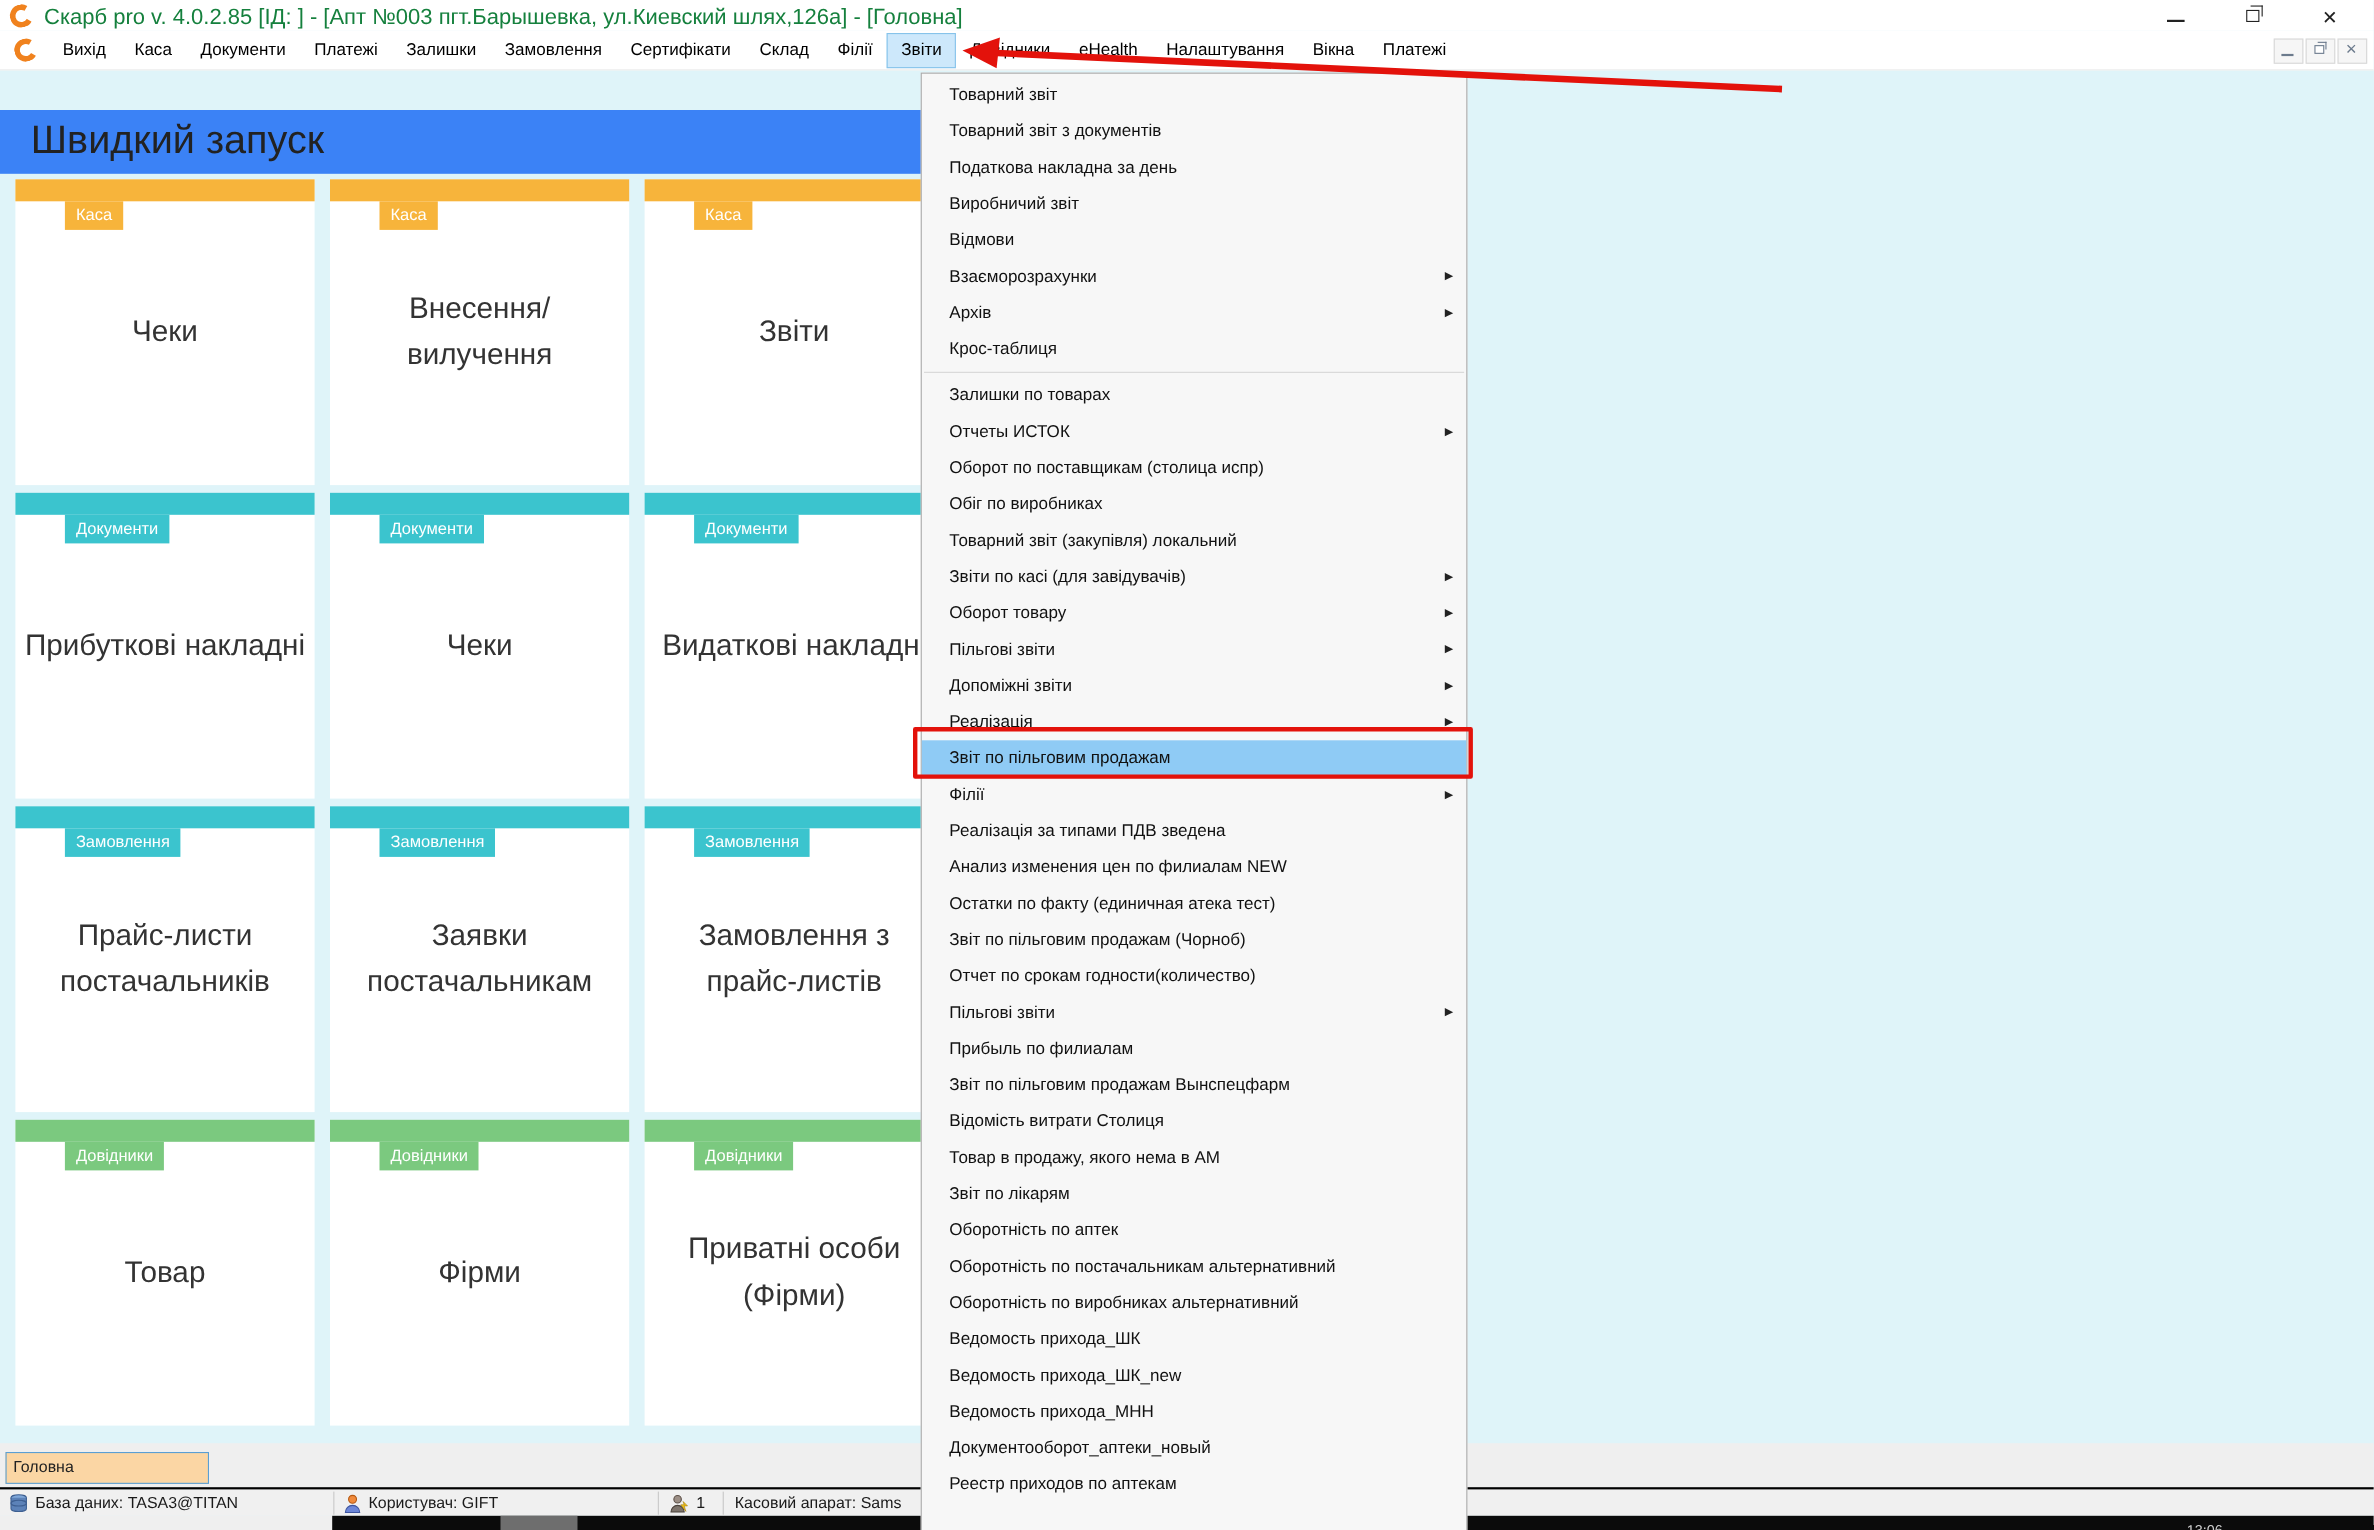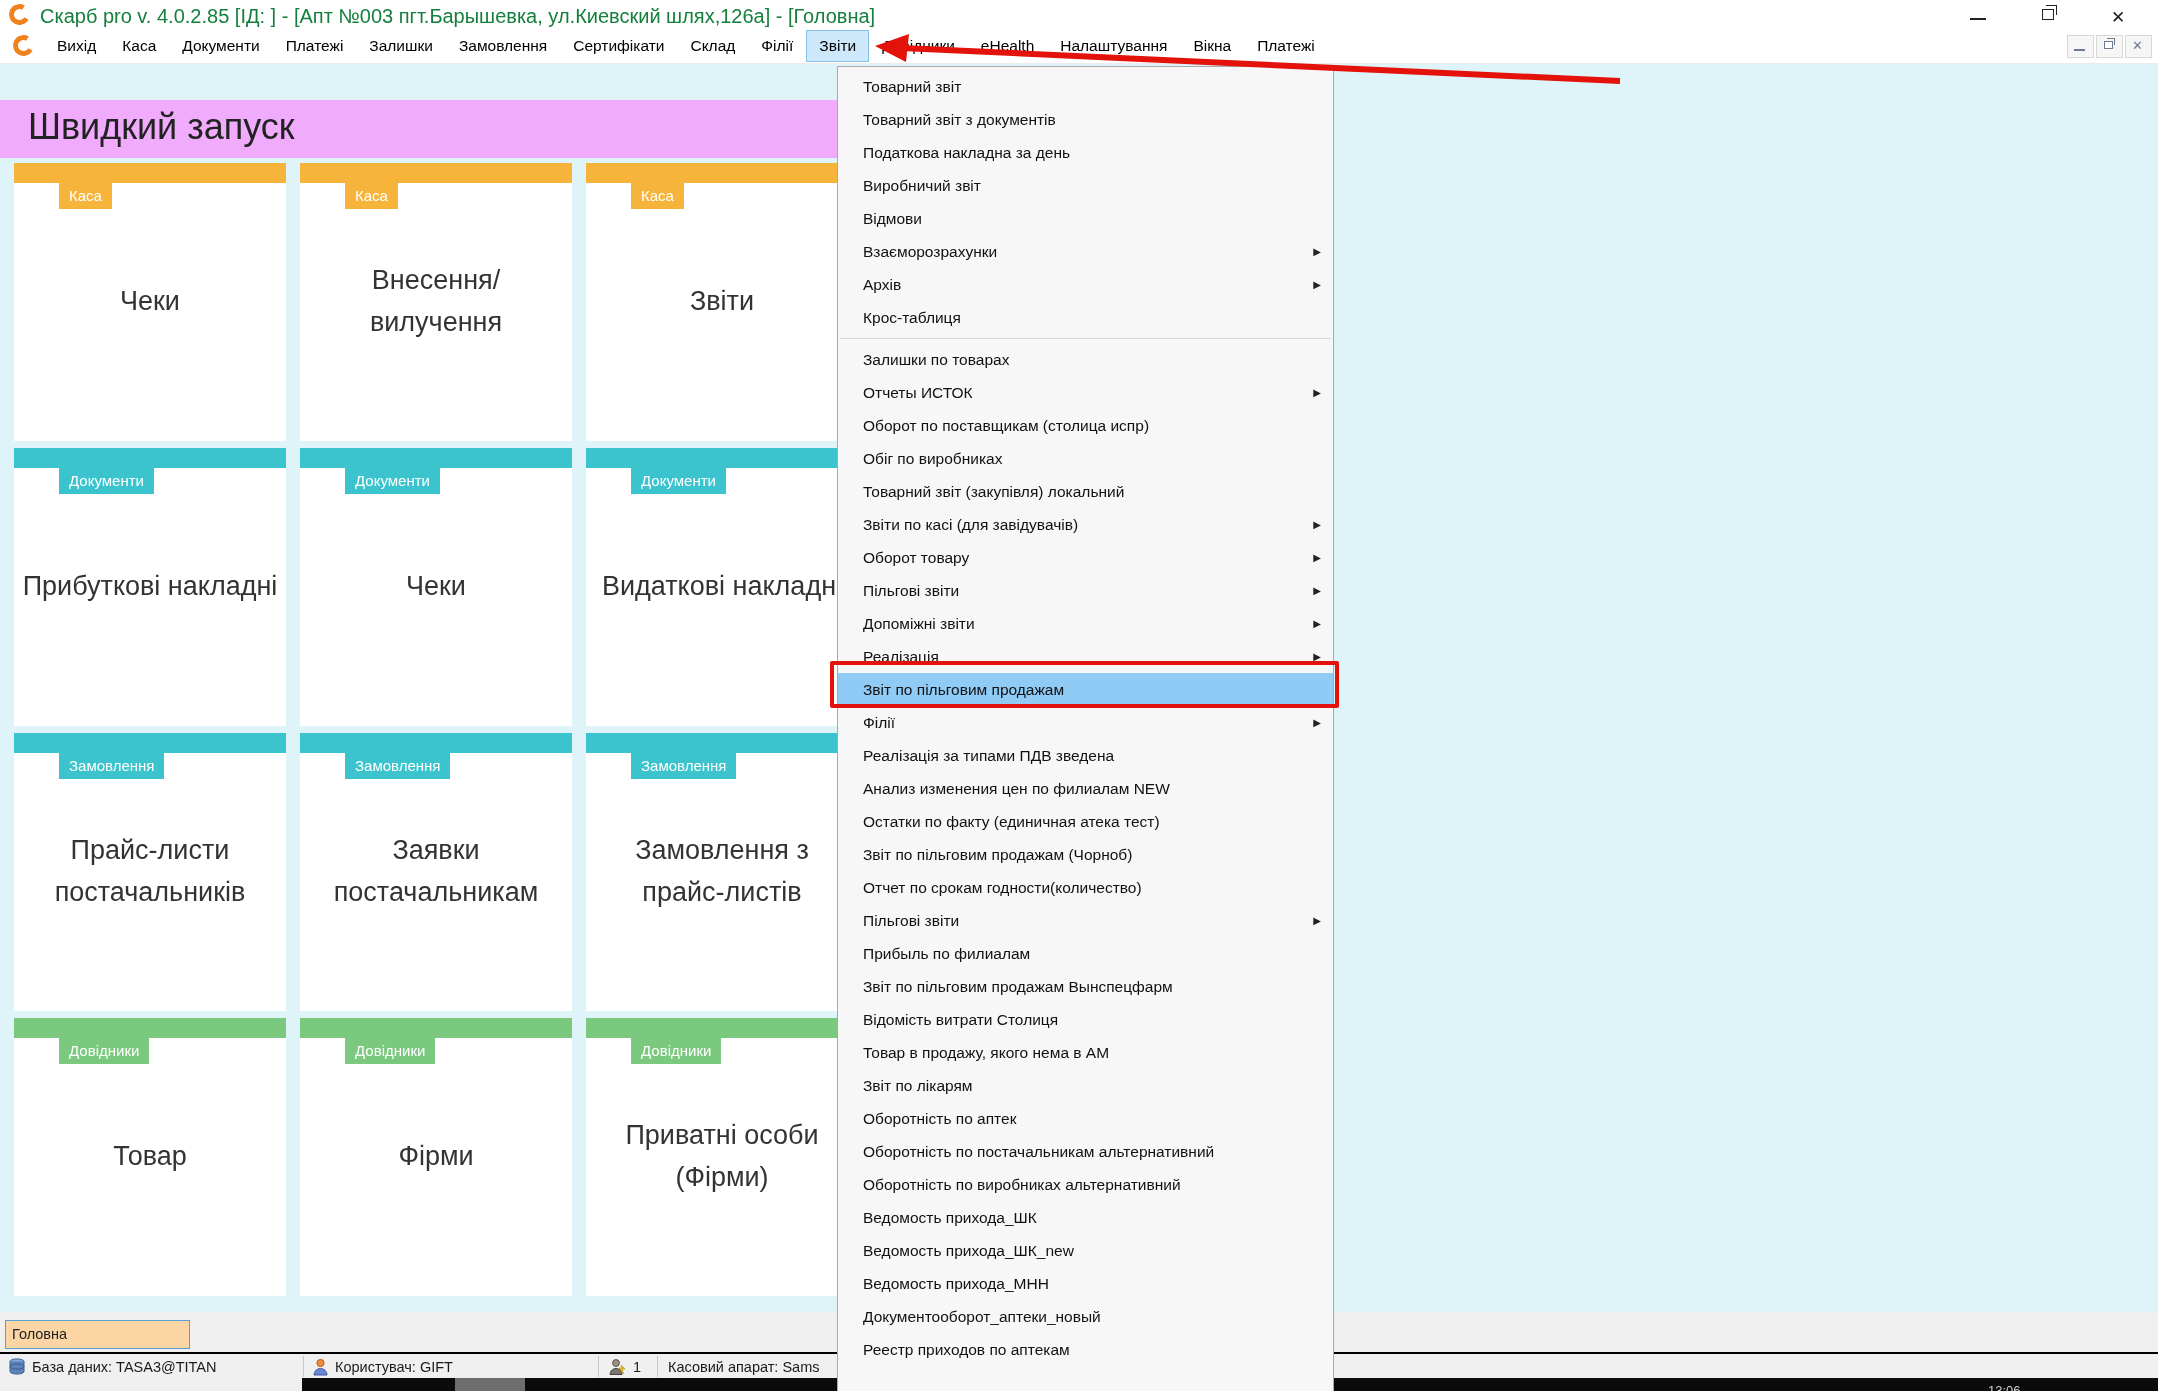--- a/index.html
+++ b/index.html
@@ -26,21 +26,21 @@
   .mb-item{padding:7px 13px;font-size:15.5px;color:#000;white-space:nowrap;}
   .mb-item.active{background:#CDE8FB;border:1px solid #86C3EA;padding:6px 12px;}
   .mb-ctls{position:absolute;right:6px;top:7px;display:flex;gap:2px;}
   .mb-btn{width:25px;height:21px;background:#F6F6F6;border:1px solid #D8D8D8;position:relative;}
   .mb-btn .ctl-min-glyph{left:6px;top:13px;width:11px;border-bottom:2px solid #6C7B8D;}
   .mb-btn .ctl-restore-glyph{left:7px;top:5px;width:7px;height:6px;border-color:#6C7B8D;}
   .mb-btn .ctl-restore-glyph:before{left:2px;top:-4px;width:7px;height:6px;border-color:#6C7B8D;}
   .mb-btn .ctl-close-glyph{left:6px;top:2px;font-size:13px;color:#6C7B8D;font-weight:bold;}
   
   .quick-panel{position:absolute;left:0;top:64px;width:852px;height:1246px;background:#DFF4F9;z-index:1;}
-  .ql-header{position:absolute;left:0;top:36px;width:852px;height:58px;background:#f0abfc;}
+  .ql-header{position:absolute;left:0;top:36px;width:852px;height:58px;background:#3b82f6;}
   .ql-title{position:absolute;left:28px;top:6px;font-size:36px;color:#222;}
   .tiles{position:absolute;left:14px;top:99px;display:grid;grid-template-columns:repeat(3,272px);grid-auto-rows:278px;column-gap:14px;row-gap:7px;}
   .tile{position:relative;background:#fff;}
   .tile-bar{position:absolute;left:0;top:0;width:100%;height:20px;}
   .tile-badge{position:absolute;left:45px;top:20px;height:26px;line-height:26px;padding:0 10px;color:#fff;font-size:15px;}
   .tile-label{position:absolute;left:0;top:0;width:100%;height:100%;display:flex;align-items:center;justify-content:center;
               text-align:center;font-size:27px;color:#333;line-height:1.55;padding:0 8px;box-sizing:border-box;}
   
   .dropdown{position:absolute;left:837px;top:66px;width:497px;background:#F7F7F7;border:1px solid #A9A9A9;
             box-sizing:border-box;padding-top:3px;z-index:5;height:1400px;}

